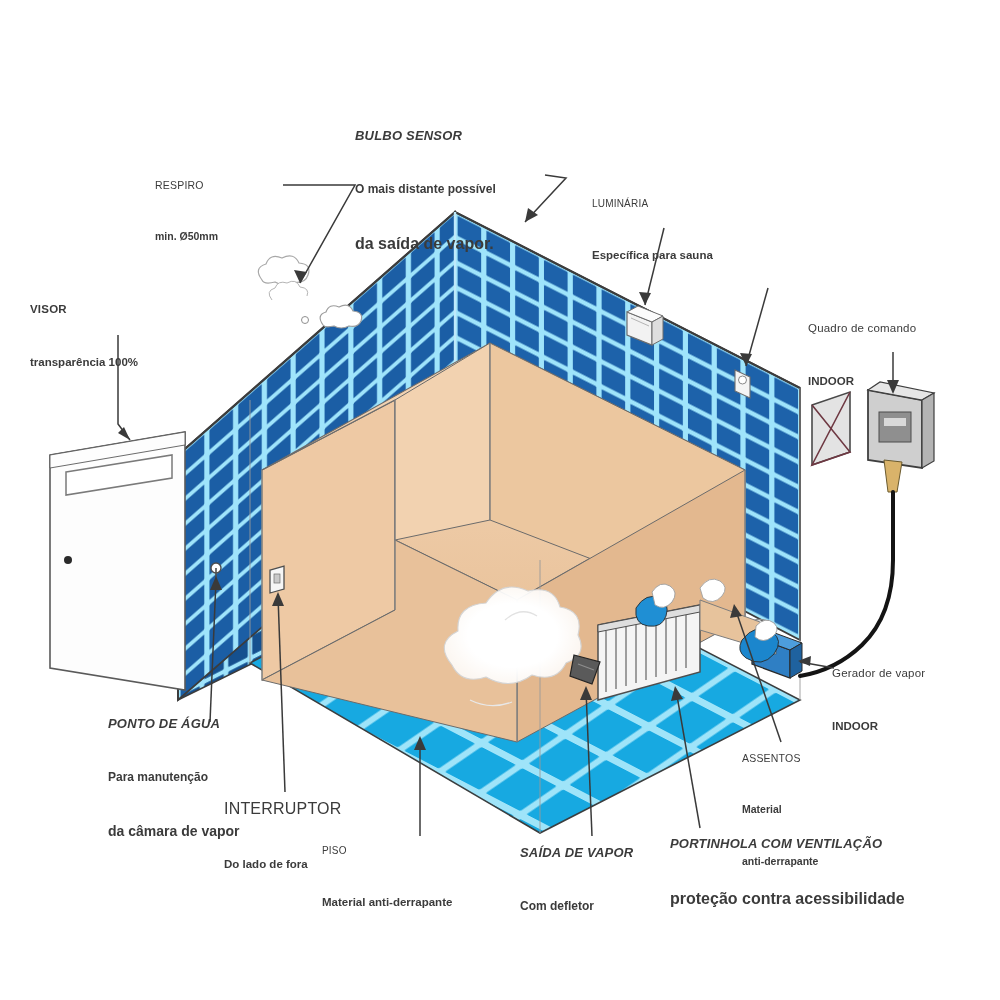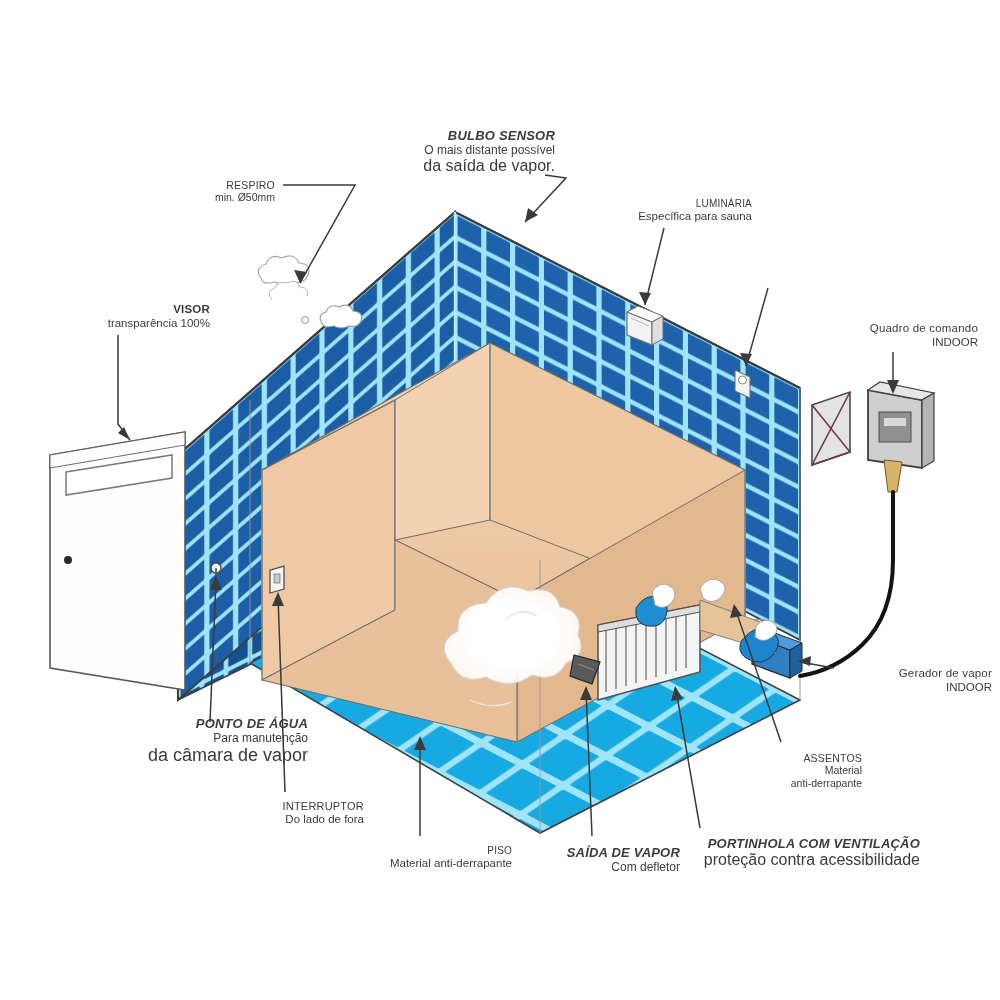--- a/index.html
+++ b/index.html
@@ -1,22 +1,22 @@
 <!DOCTYPE html>
 <html><head>
 <meta charset="utf-8">
 <title>Steam Room Diagram</title>
 <style>
   html,body{margin:0;padding:0;background:#ffffff;}
   body{width:1000px;height:1000px;font-family:"Liberation Sans",sans-serif;}
   #stage{position:relative;width:1000px;height:1000px;overflow:hidden;background:#ffffff;}
   #art{position:absolute;left:0;top:0;width:1000px;height:1000px;}
-  .lbl{position:absolute;color:#3b3b3b;text-align:right;line-height:1.18;white-space:nowrap;}
+  .lbl{position:absolute;color:#3b3b3b;text-align:left;line-height:1.18;white-space:nowrap;}
   .lbl .t1{font-weight:bold;font-style:italic;letter-spacing:.2px;}
-  .lbl .t2{font-weight:normal;}
+  .lbl .t2{font-weight:bold;margin-top:39px;}
   .sm{font-size:10.5px;}
   .md{font-size:11.5px;}
   .bg{font-size:13px;}
 </style>
 </head>
 <body>
 
 <div id="stage">
 
   <svg id="art" viewBox="0 0 1000 1000">
@@ -290,25 +290,25 @@
 
   <div class="lbl sm" style="left:742px;top:752px;width:120px;">
     <div class="t1" style="font-style:normal;font-weight:normal;">ASSENTOS</div>
     <div class="t2">Material</div>
     <div class="t2">anti-derrapante</div>
   </div>
 
   <div class="lbl bg" style="left:108px;top:716px;width:200px;">
     <div class="t1">PONTO DE ÁGUA</div>
     <div class="t2" style="font-size:12px;">Para manutenção</div>
-    <div class="t2" style="font-size:18px;">da câmara de vapor</div>
+    <div class="t2" style="font-size:14px;">da câmara de vapor</div>
   </div>
 
   <div class="lbl md" style="left:224px;top:800px;width:140px;">
-    <div class="t1" style="font-style:normal;font-weight:normal;font-size:11px;">INTERRUPTOR</div>
+    <div class="t1" style="font-style:normal;font-weight:normal;font-size:16px;">INTERRUPTOR</div>
     <div class="t2">Do lado de fora</div>
   </div>
 
   <div class="lbl md" style="left:322px;top:845px;width:190px;">
     <div class="t1" style="font-style:normal;font-weight:normal;font-size:10px;">PISO</div>
     <div class="t2">Material anti-derrapante</div>
   </div>
 
   <div class="lbl bg" style="left:520px;top:845px;width:160px;">
     <div class="t1">SAÍDA DE VAPOR</div>

